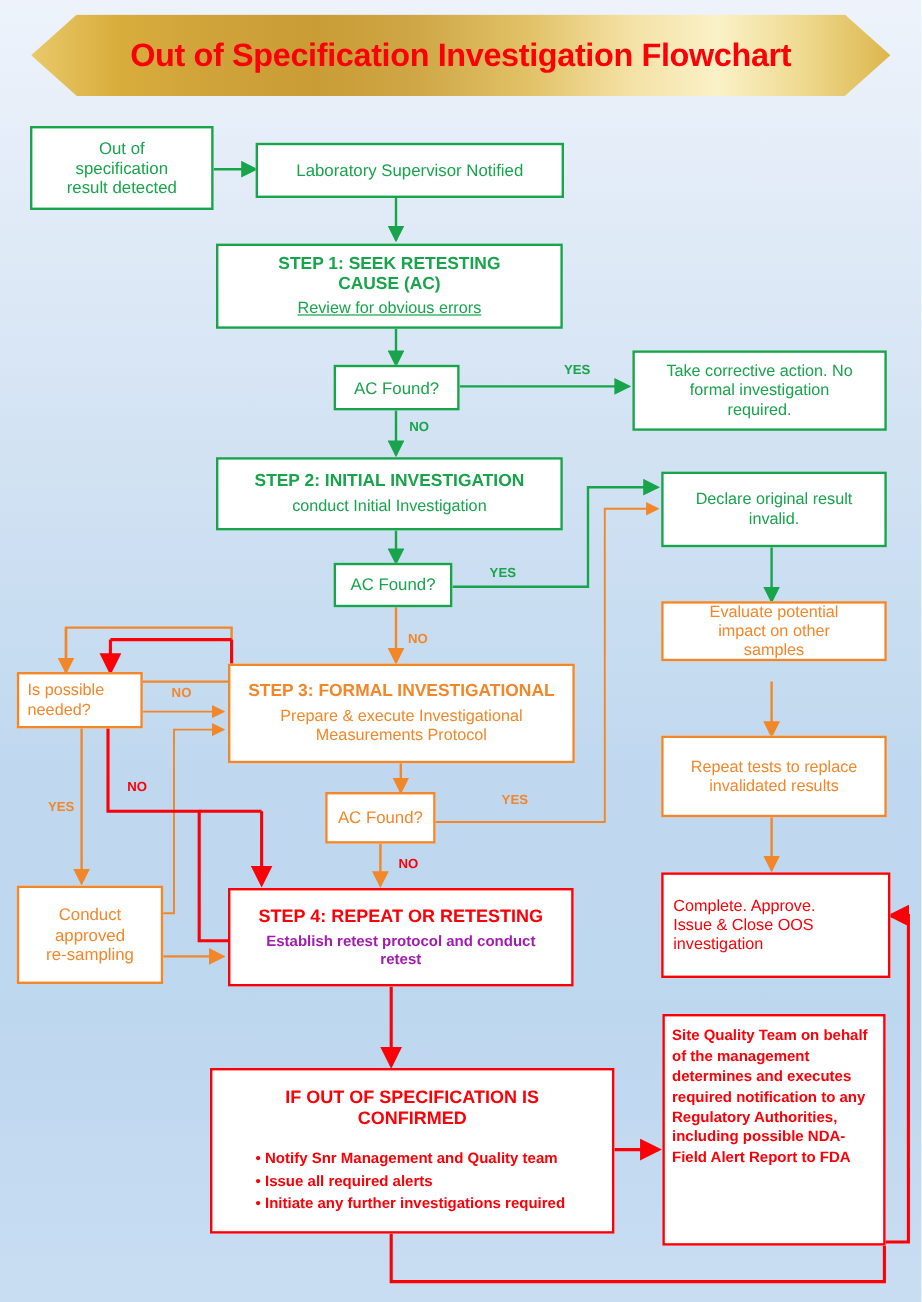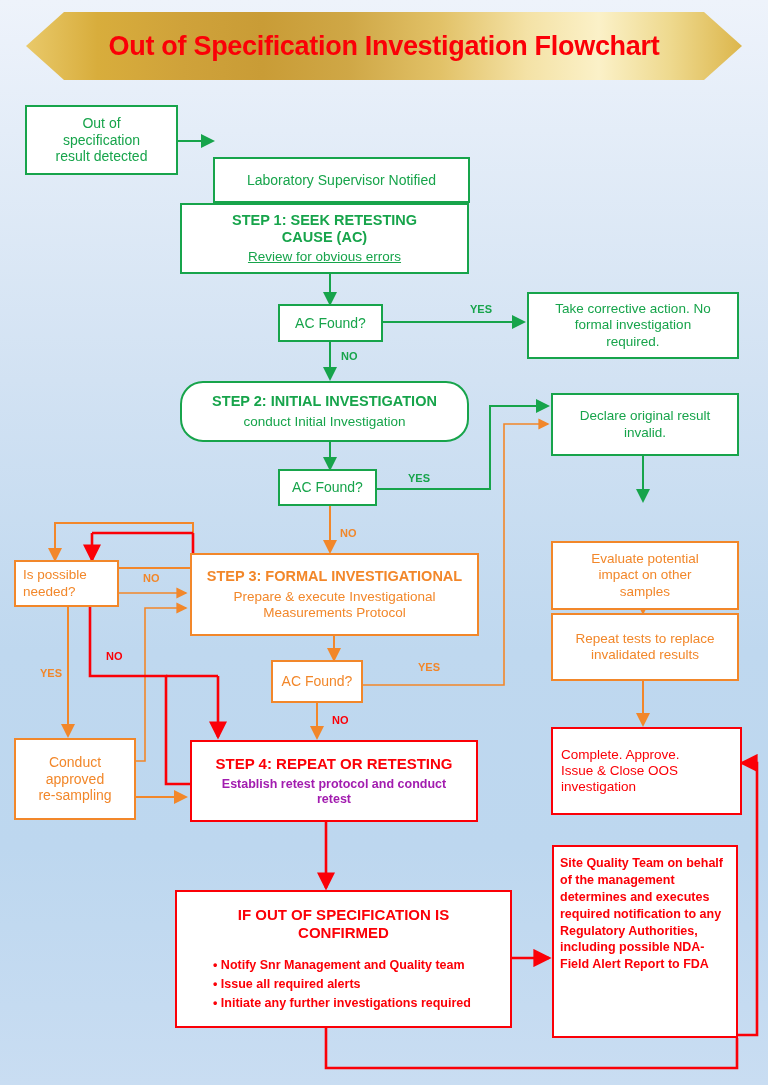--- a/index.html
+++ b/index.html
@@ -183,51 +183,51 @@
       <path d="M737,1035 L757,1035 L757,763 L742,763" stroke="#fb0007" stroke-width="2.6" marker-end="url(#ahR)"></path>
 
       <path d="M326,1028 L326,1068 L737,1068 L737,1038" stroke="#fb0007" stroke-width="2.6"></path>
     </g>
   </svg>
 
   <div class="node green" style="left:25px; top:105px; width:153px; height:70px; font-size:14px; white-space:pre-line;">Out of
 specification
 result detected</div>
 
-  <div class="node green" style="left:213px; top:119px; width:257px; height:46px; font-size:14px;margin-top:38px;">Laboratory Supervisor Notified</div>
+  <div class="node green" style="left:213px; top:119px; width:257px; height:46px; font-size:14px;">Laboratory Supervisor Notified</div>
 
   <div class="node green" style="left:180px; top:203px; width:289px; height:71px; font-size:14.5px;">
     <div class="ttl" style="white-space:pre-line;">STEP 1: SEEK  RETESTING
 CAUSE (AC)</div>
     <div style="font-size:13.5px; text-decoration:underline; margin-top:2px;">Review for obvious errors</div>
   </div>
 
   <div class="node green" style="left:278px; top:304px; width:105px; height:38px; font-size:14px;">AC Found?</div>
 
   <span class="lbl green" style="left:470px; top:303px;">YES</span>
   <span class="lbl green" style="left:341px; top:350px;">NO</span>
 
   <div class="node green" style="left:527px; top:292px; width:212px; height:67px; font-size:13.5px; white-space:pre-line;">Take corrective action. No
 formal investigation
 required.</div>
 
-  <div class="node green" style="left:180px; top:381px; width:289px; height:61px; font-size:14.5px;border-radius:23px;">
+  <div class="node green" style="left:180px; top:381px; width:289px; height:61px; font-size:14.5px;">
     <div class="ttl">STEP 2: INITIAL INVESTIGATION</div>
     <div style="font-size:13.5px; margin-top:3px;">conduct Initial Investigation</div>
   </div>
 
   <div class="node green" style="left:278px; top:469px; width:99px; height:37px; font-size:14px;">AC Found?</div>
 
   <span class="lbl green" style="left:408px; top:472px;">YES</span>
   <span class="lbl orange" style="left:340px; top:527px;">NO</span>
 
   <div class="node green" style="left:551px; top:393px; width:188px; height:63px; font-size:13.5px; white-space:pre-line;">Declare original result
 invalid.</div>
 
-  <div class="node orange" style="left:551px; top:501px; width:188px; height:69px; font-size:13.5px; white-space:pre-line;margin-top:40px;">Evaluate potential
+  <div class="node orange" style="left:551px; top:501px; width:188px; height:50px; font-size:13.5px; white-space:pre-line;">Evaluate potential
 impact on other
 samples</div>
 
   <div class="node orange" style="left:551px; top:613px; width:188px; height:68px; font-size:13.5px; white-space:pre-line;">Repeat tests to replace
 invalidated results</div>
 
   <div class="node red" style="left:551px; top:727px; width:191px; height:88px; font-size:13.5px; white-space:pre-line;
               align-items:flex-start; text-align:left; padding:4px 8px;">Complete. Approve.
 Issue &amp; Close OOS
 investigation</div>

